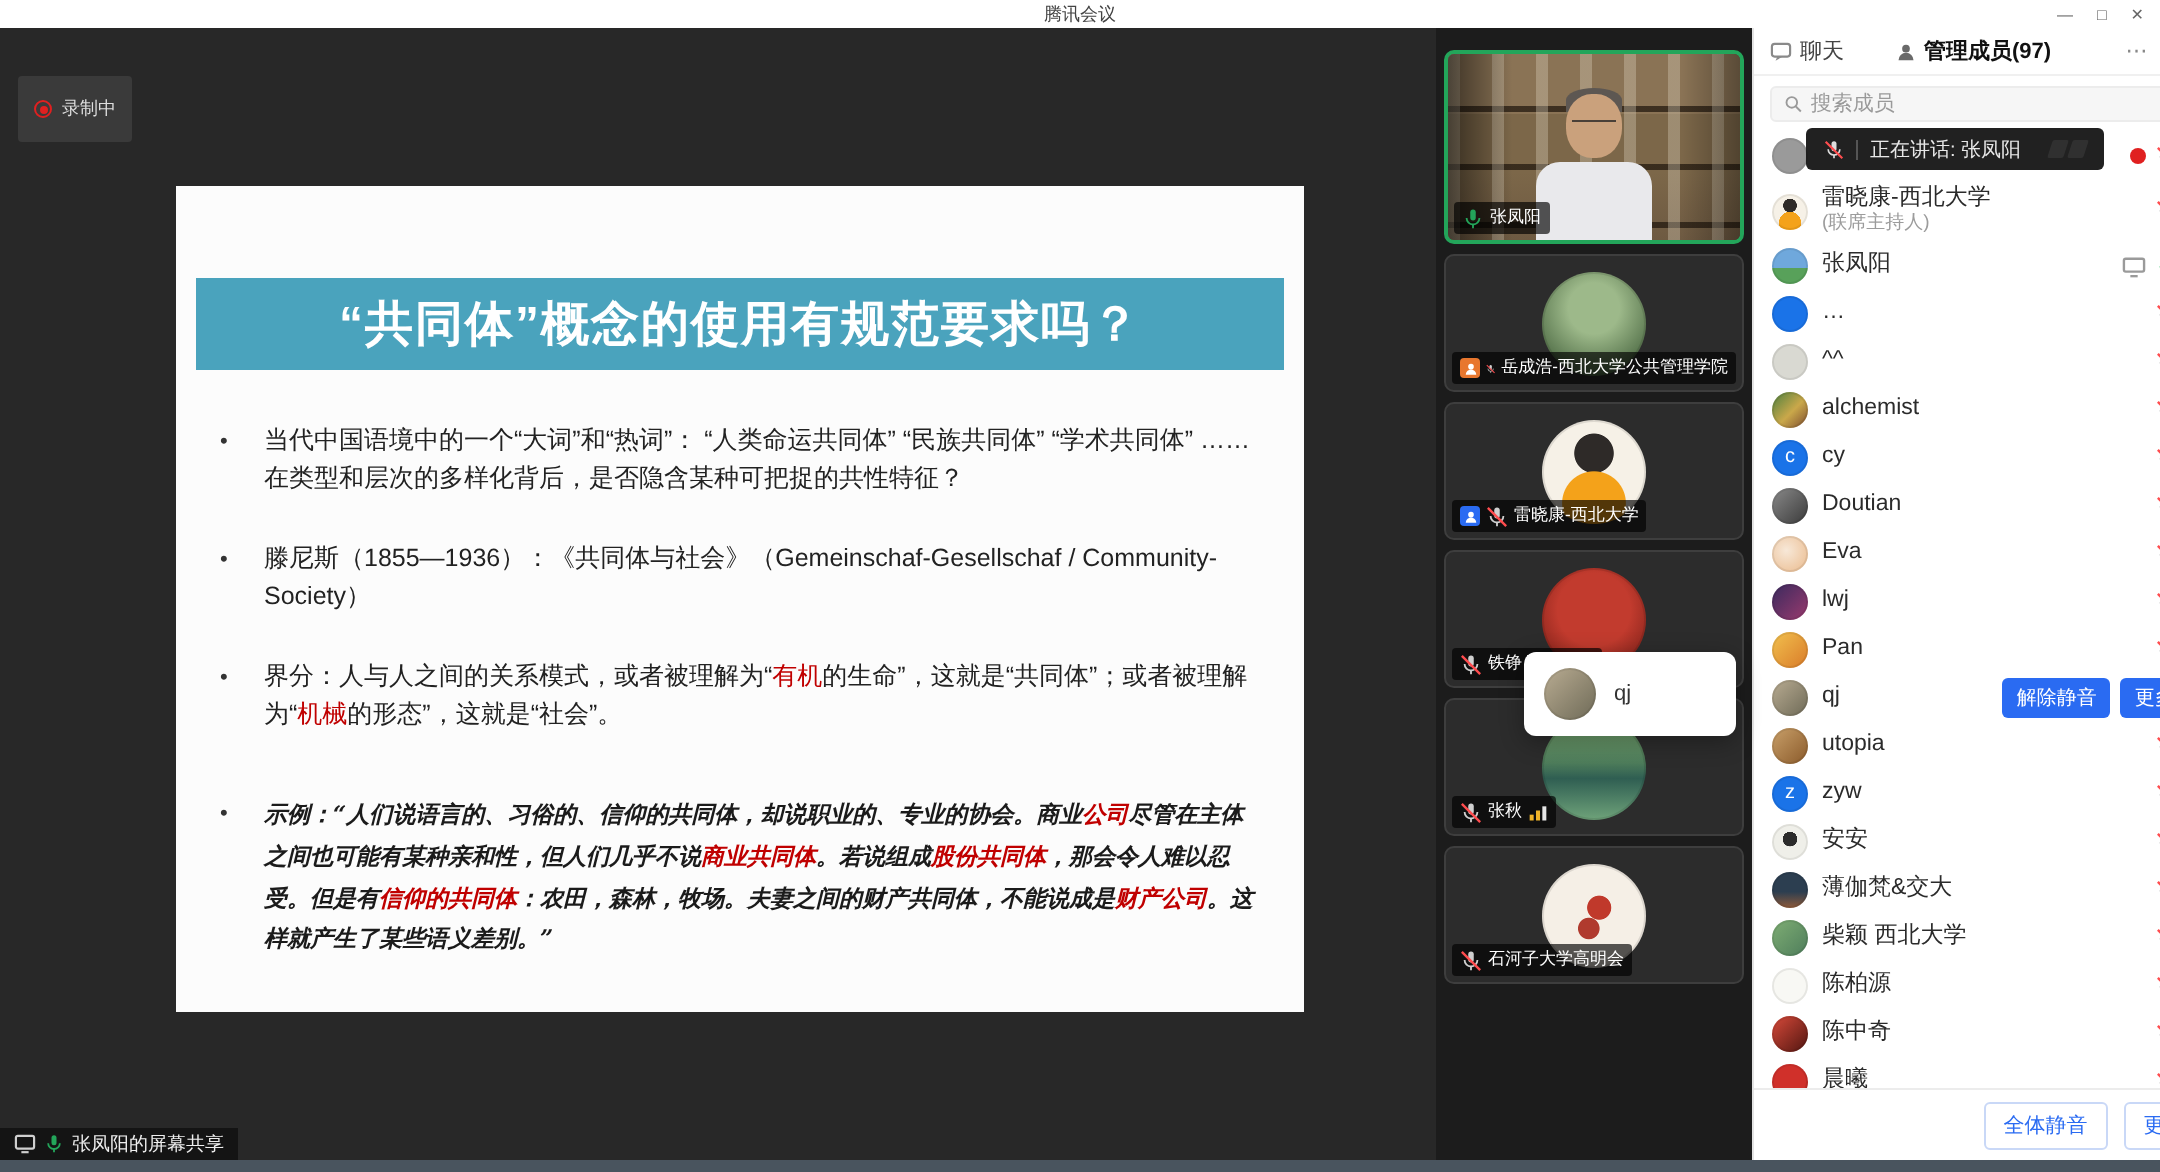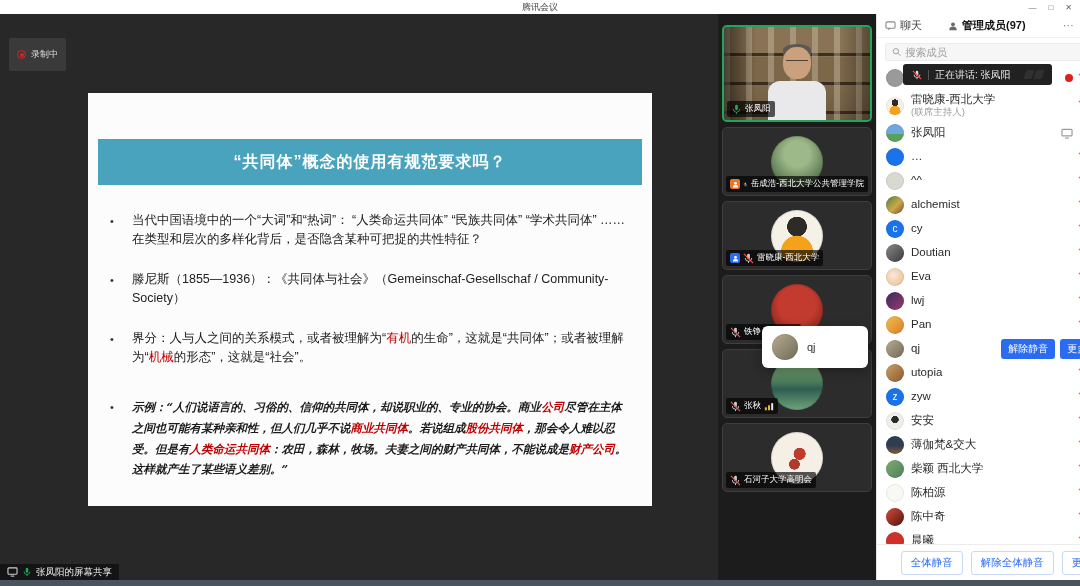--- a/index.html
+++ b/index.html
@@ -18,21 +18,21 @@
 
   
   .share{position:absolute;top:14px;left:0;width:718px;bottom:6px;background:#282828;}
   .rec{position:absolute;top:24px;left:9px;height:33px;background:#3a3a3a;border-radius:2px;
     display:flex;align-items:center;gap:5px;padding:0 8px;color:#ddd;font-size:9px;}
   .rec-ic{width:9px;height:9px;border:1.5px solid var(--record);border-radius:50%;position:relative;}
   .rec-ic::after{content:"";position:absolute;inset:1.5px;background:var(--record);border-radius:50%;}
 
   .slide{position:absolute;left:88px;top:79px;width:564px;height:413px;background:#fcfcfc;}
   .banner{margin:46px 10px 0;height:46px;background:var(--banner);color:#fff;font-weight:bold;
-    font-size:16px;display:flex;align-items:center;justify-content:center;letter-spacing:1px;}
+    font-size:24px;display:flex;align-items:center;justify-content:center;letter-spacing:1px;}
   .bullets{padding:26px 24px 0 22px;}
   .bullet{display:flex;margin-bottom:20px;color:#222;font-size:12.5px;line-height:1.55;}
   .bullet:nth-of-type(3){margin-bottom:30px;}
   .dot{width:22px;flex:none;font-size:11px;color:#333;padding-top:2px;}
   .btext{flex:1;}
   .bullet.serif .btext{font-family:"DejaVu Serif",serif;font-style:italic;font-size:11.5px;line-height:1.8;font-weight:bold;color:#1b1b1b;}
   .red{color:var(--slide-red);}
 
   .share-bar{position:absolute;left:0;bottom:0;height:16px;display:flex;align-items:center;gap:4px;
     background:#141414;padding:0 7px;color:#eee;font-size:9.5px;}
@@ -128,21 +128,21 @@
         <div class="bullet">
           <span class="dot">•</span>
           <span class="btext"><span>滕尼斯（1855—1936）：《共同体与社会》（Gemeinschaf-Gesellschaf / Community-Society）</span></span>
         </div>
         <div class="bullet">
           <span class="dot">•</span>
           <span class="btext"><span>界分：人与人之间的关系模式，或者被理解为“</span><span class="red">有机</span><span>的生命”，这就是“共同体”；或者被理解为“</span><span class="red">机械</span><span>的形态”，这就是“社会”。</span></span>
         </div>
         <div class="bullet serif">
           <span class="dot">•</span>
-          <span class="btext"><span>示例：“人们说语言的、习俗的、信仰的共同体，却说职业的、专业的协会。商业</span><span class="red">公司</span><span>尽管在主体之间也可能有某种亲和性，但人们几乎不说</span><span class="red">商业共同体</span><span>。若说组成</span><span class="red">股份共同体</span><span>，那会令人难以忍受。但是有</span><span class="red">人类命运共同体</span><span>：农田，森林，牧场。夫妻之间的财产共同体，不能说成是</span><span class="red">财产公司</span><span>。这样就产生了某些语义差别。”</span></span>
+          <span class="btext"><span>示例：“人们说语言的、习俗的、信仰的共同体，却说职业的、专业的协会。商业</span><span class="red">公司</span><span>尽管在主体之间也可能有某种亲和性，但人们几乎不说</span><span class="red">商业共同体</span><span>。若说组成</span><span class="red">股份共同体</span><span>，那会令人难以忍受。但是有</span><span class="red">信仰的共同体</span><span>：农田，森林，牧场。夫妻之间的财产共同体，不能说成是</span><span class="red">财产公司</span><span>。这样就产生了某些语义差别。”</span></span>
         </div>
       </div>
   </div>
 
   <div class="share-bar">
     <svg width="11" height="10" viewBox="0 0 12 11">
         <rect x="1" y="1" width="10" height="7" rx="1" fill="none" stroke="#cfcfcf" stroke-width="1.2"></rect>
         <line x1="4" y1="10" x2="8" y2="10" stroke="#cfcfcf" stroke-width="1.2"></line>
       </svg>
     <svg width="10" height="10" viewBox="0 0 12 12">
@@ -616,21 +616,20 @@
             <rect x="1" y="3" width="8" height="6" rx="1" fill="#c4c4c4"></rect>
             <path d="M9.5 5l3.5-2v6l-3.5-2z" fill="#c4c4c4"></path>
             <line x1="1.5" y1="1.5" x2="12.5" y2="10.5" stroke="#ff4d4f" stroke-width="1.3"></line>
           </svg>
         </span>
       </div>
     </div>
 
   <div class="pfoot">
     <button class="obtn">全体静音</button>
-    <button class="obtn">解除全体静音</button>
     <button class="obtn">更多 ▼</button>
   </div>
 </div>
 
 <div class="tooltip">
   <svg width="10" height="10" viewBox="0 0 12 12">
       <rect x="4.5" y="0.8" width="3" height="6" rx="1.5" fill="#dddddd"></rect>
       <path d="M2.5 5.5a3.5 3.5 0 0 0 7 0" fill="none" stroke="#dddddd" stroke-width="1"></path>
       <line x1="6" y1="9" x2="6" y2="11" stroke="#dddddd" stroke-width="1"></line>
       <line x1="1" y1="1" x2="11" y2="11" stroke="#ff4d4f" stroke-width="1.3"></line>

